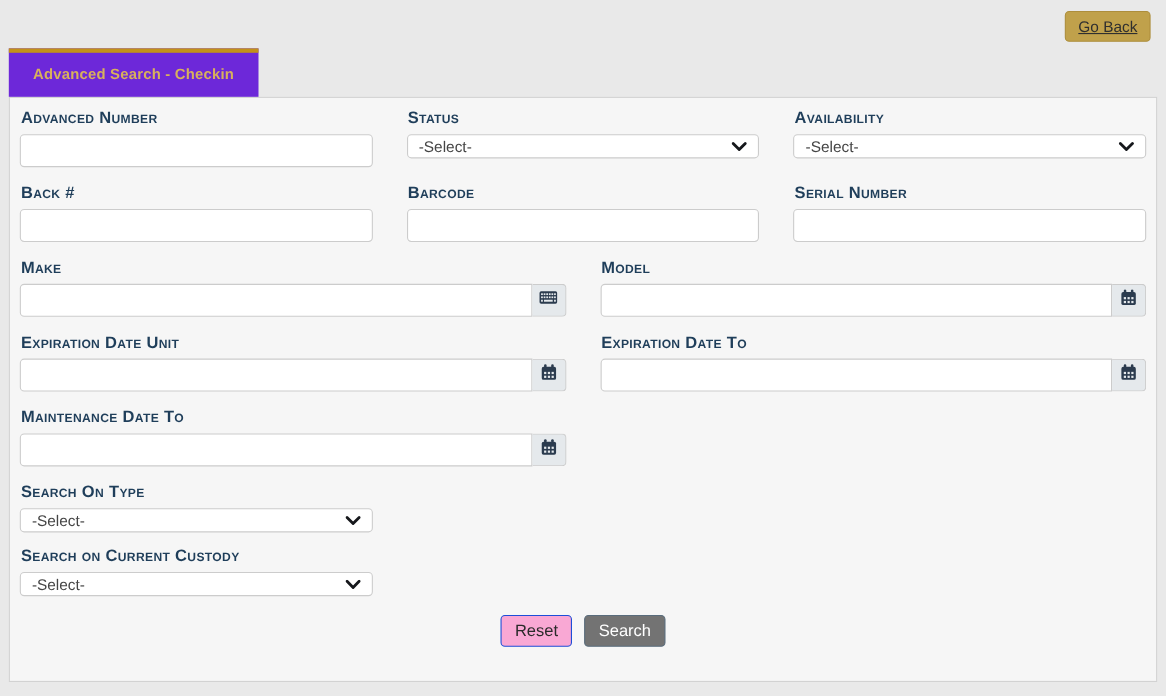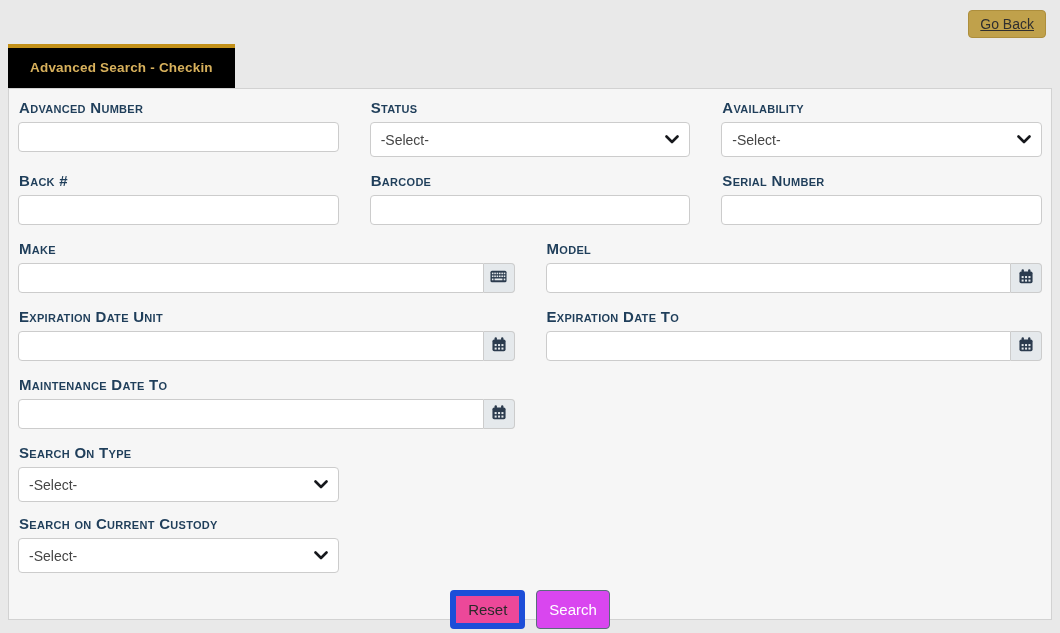--- a/index.html
+++ b/index.html
@@ -12,21 +12,21 @@
   .go-back-btn {
     position:absolute; top:10px; right:14px;
     background:#c0a14b; border:1px solid #ad8e3c; border-radius:4px;
     color:#2f2f2f; font-size:14px; padding:5px 11px; cursor:pointer;
     font-family:"Liberation Sans", sans-serif;
     text-decoration:underline;
   }
   .tab-row { margin:44px 0 0 8px; height:44px; }
   .tab {
     display:inline-block; box-sizing:border-box; height:44px;
-    border-top:4px solid #c39119; background:#000000;
+    border-top:4px solid #c39119; background:#6d28d9;
     color:#d8b15c; font-weight:bold; font-size:13.5px;
     padding:12px 22px 0 22px; letter-spacing:.2px;
   }
   .panel {
     box-sizing:border-box; margin:0 8px; width:1044px; height:532px;
     background:#f6f6f6; border:1px solid #d2d2d2;
     padding:8px 9px 0 9px;
   }
   .grid3 { display:grid; grid-template-columns:repeat(3,1fr); column-gap:31px; }
   .grid2 { display:grid; grid-template-columns:repeat(2,1fr); column-gap:31px; }
@@ -44,34 +44,34 @@
   .input-group { display:flex; width:100%; }
   .input-group .text-input { border-radius:4px 0 0 4px; }
   .addon {
     width:31px; height:30px; box-sizing:border-box; flex:0 0 31px;
     background:#e5e9ec; border:1px solid #cccccc; border-left:none;
     border-radius:0 4px 4px 0;
     display:flex; align-items:center; justify-content:center;
     color:#2b3b4e; cursor:pointer;
   }
   .select-box {
-    height:35px; box-sizing:border-box;
+    height:22px; box-sizing:border-box;
     border:1px solid #cccccc; border-radius:4px; background:#ffffff;
     display:flex; align-items:center; justify-content:space-between;
     padding:0 10px; font-size:14px; color:#454545; cursor:pointer;
   }
   .select-box .chev { color:#16181c; display:flex; }
   .one-third { width:calc((100% - 62px)/3); }
   .btn-row { display:flex; justify-content:center; gap:11px; margin-top:17px; }
   .btn {
     border-radius:4px; font-size:15px; padding:5px 12px; cursor:pointer;
     font-family:"Liberation Sans", sans-serif;
   }
-  .btn-reset { background:#ec4899; border:6px solid #1d4ed8; color:#2a2a2a; }
-  .btn-search { background:#d946ef; border:1px solid #596c7c; color:#ffffff; }
+  .btn-reset { background:#f9a8d4; border:1px solid #1d4ed8; color:#2a2a2a; }
+  .btn-search { background:#737373; border:1px solid #596c7c; color:#ffffff; }
 </style>
 </head>
 <body>
 
 <button class="go-back-btn">Go Back</button>
 
 <div class="tab-row">
   <div class="tab">Advanced Search - Checkin</div>
 </div>
 

